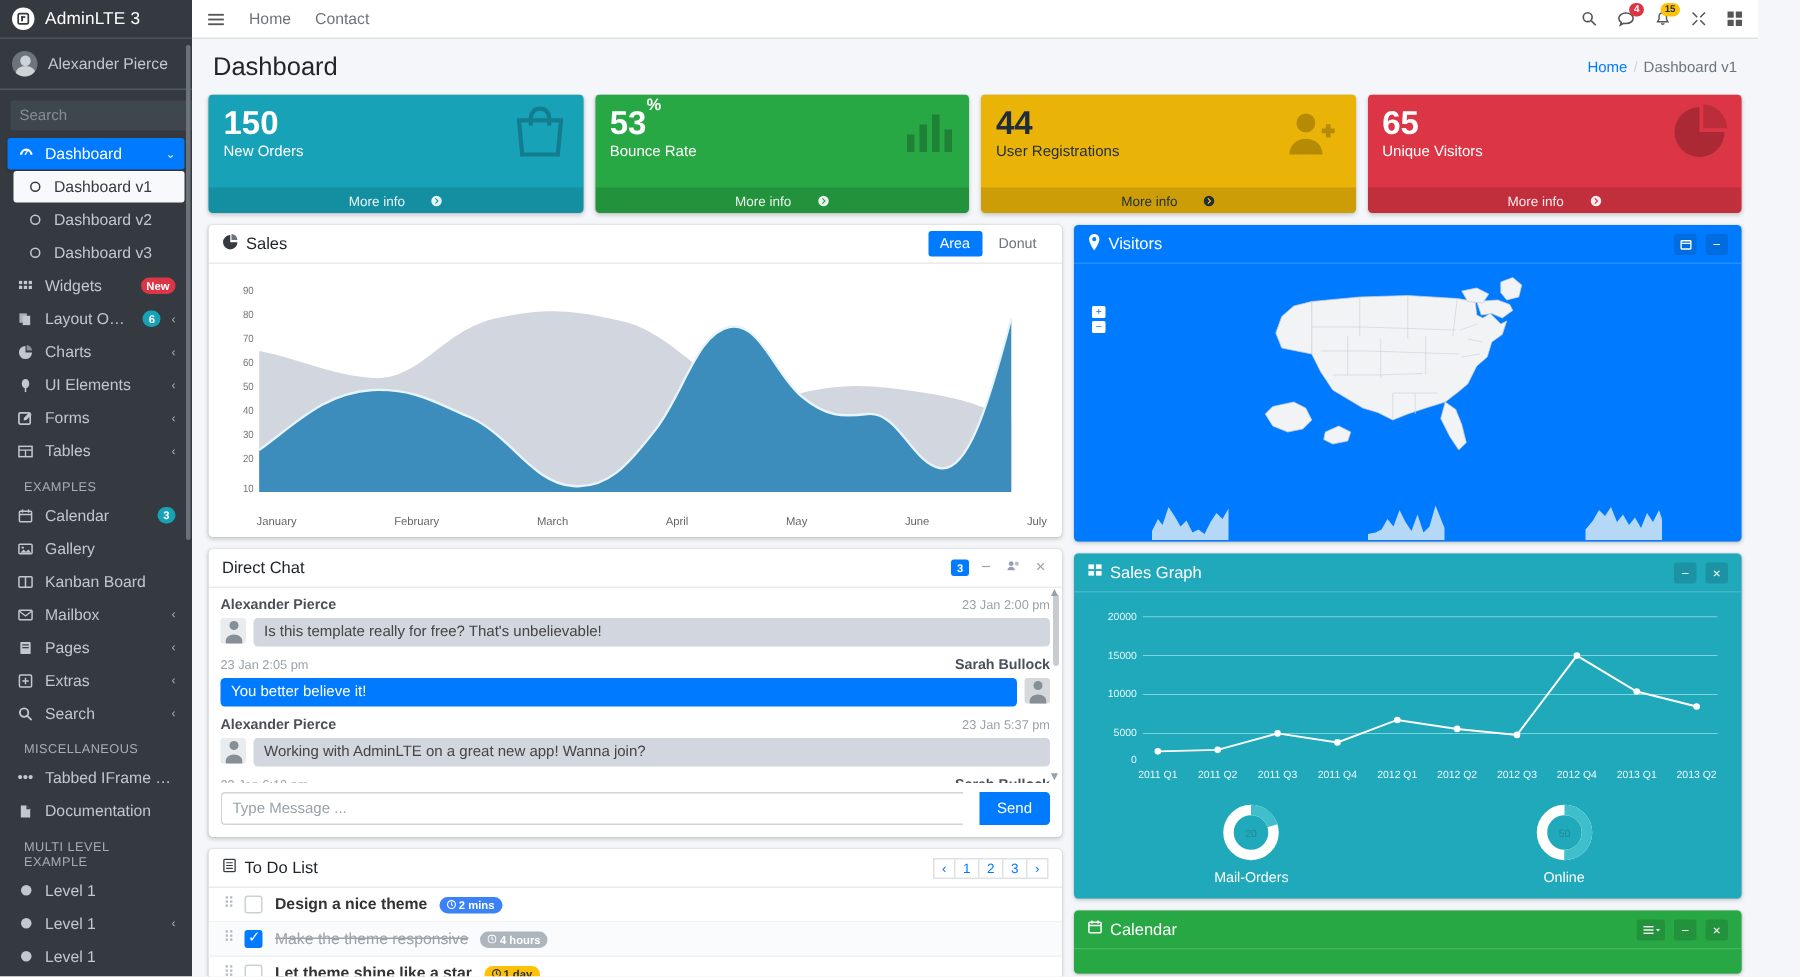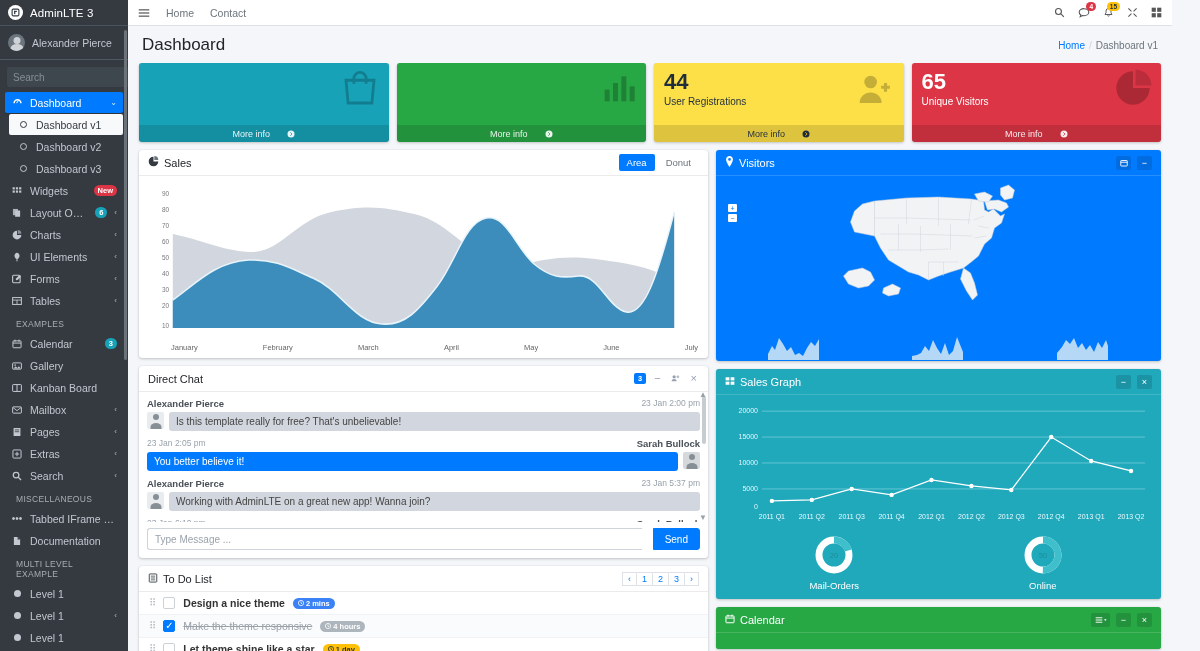--- a/index.html
+++ b/index.html
@@ -584,54 +584,62 @@
         <span class="crumb-link">Home</span>
         <span class="sep">/</span>
         <span>Dashboard v1</span>
       </div>
     </div>
 
     <div class="content">
 
       <div class="row">
         <div class="small-box" style="background:#17a2b8">
+          <div class="sb-inner">
+            <div class="sb-num"><span>150</span></div>
+            <div class="sb-text">New Orders</div>
+          </div>
           <div class="sb-icon">
             <svg width="42" height="42" viewBox="0 0 24 24">
                 <path d="M4 7h16l-1.2 13H5.2z" fill="none" stroke="currentColor" stroke-width="1.6"></path>
                 <path d="M8.5 9V6a3.5 3.5 0 017 0v3" fill="none" stroke="currentColor" stroke-width="1.6"></path>
               </svg>
           </div>
           <div class="sb-footer">
             <span>More info</span>
             <svg width="8" height="8" viewBox="0 0 16 16">
                 <circle cx="8" cy="8" r="7" fill="currentColor"></circle>
                 <path d="M6.5 4.5L10 8l-3.5 3.5" stroke="#17a2b8" stroke-width="1.6" fill="none"></path>
               </svg>
           </div>
         </div>
 
         <div class="small-box" style="background:#28a745">
+          <div class="sb-inner">
+            <div class="sb-num"><span>53</span><sup>%</sup></div>
+            <div class="sb-text">Bounce Rate</div>
+          </div>
           <div class="sb-icon">
             <svg width="40" height="40" viewBox="0 0 24 24">
                 <rect x="4" y="13" width="3" height="7" fill="currentColor"></rect>
                 <rect x="9" y="9" width="3" height="11" fill="currentColor"></rect>
                 <rect x="14" y="5" width="3" height="15" fill="currentColor"></rect>
                 <rect x="19" y="11" width="3" height="9" fill="currentColor"></rect>
               </svg>
           </div>
           <div class="sb-footer">
             <span>More info</span>
             <svg width="8" height="8" viewBox="0 0 16 16">
                 <circle cx="8" cy="8" r="7" fill="currentColor"></circle>
                 <path d="M6.5 4.5L10 8l-3.5 3.5" stroke="#28a745" stroke-width="1.6" fill="none"></path>
               </svg>
           </div>
         </div>
 
-        <div class="small-box" style="background:#fde047;color:#1f2d3d">
+        <div class="small-box" style="background:#eab308;color:#1f2d3d">
           <div class="sb-inner">
             <div class="sb-num"><span>44</span></div>
             <div class="sb-text">User Registrations</div>
           </div>
           <div class="sb-icon">
             <svg width="42" height="42" viewBox="0 0 24 24">
                 <circle cx="9.5" cy="8" r="3.6" fill="currentColor"></circle>
                 <path d="M3.2 20c0-3.6 2.8-6 6.3-6s6.3 2.4 6.3 6z" fill="currentColor"></path>
                 <path d="M18 8.5v5M15.5 11h5" stroke="currentColor" stroke-width="1.8"></path>
               </svg>

